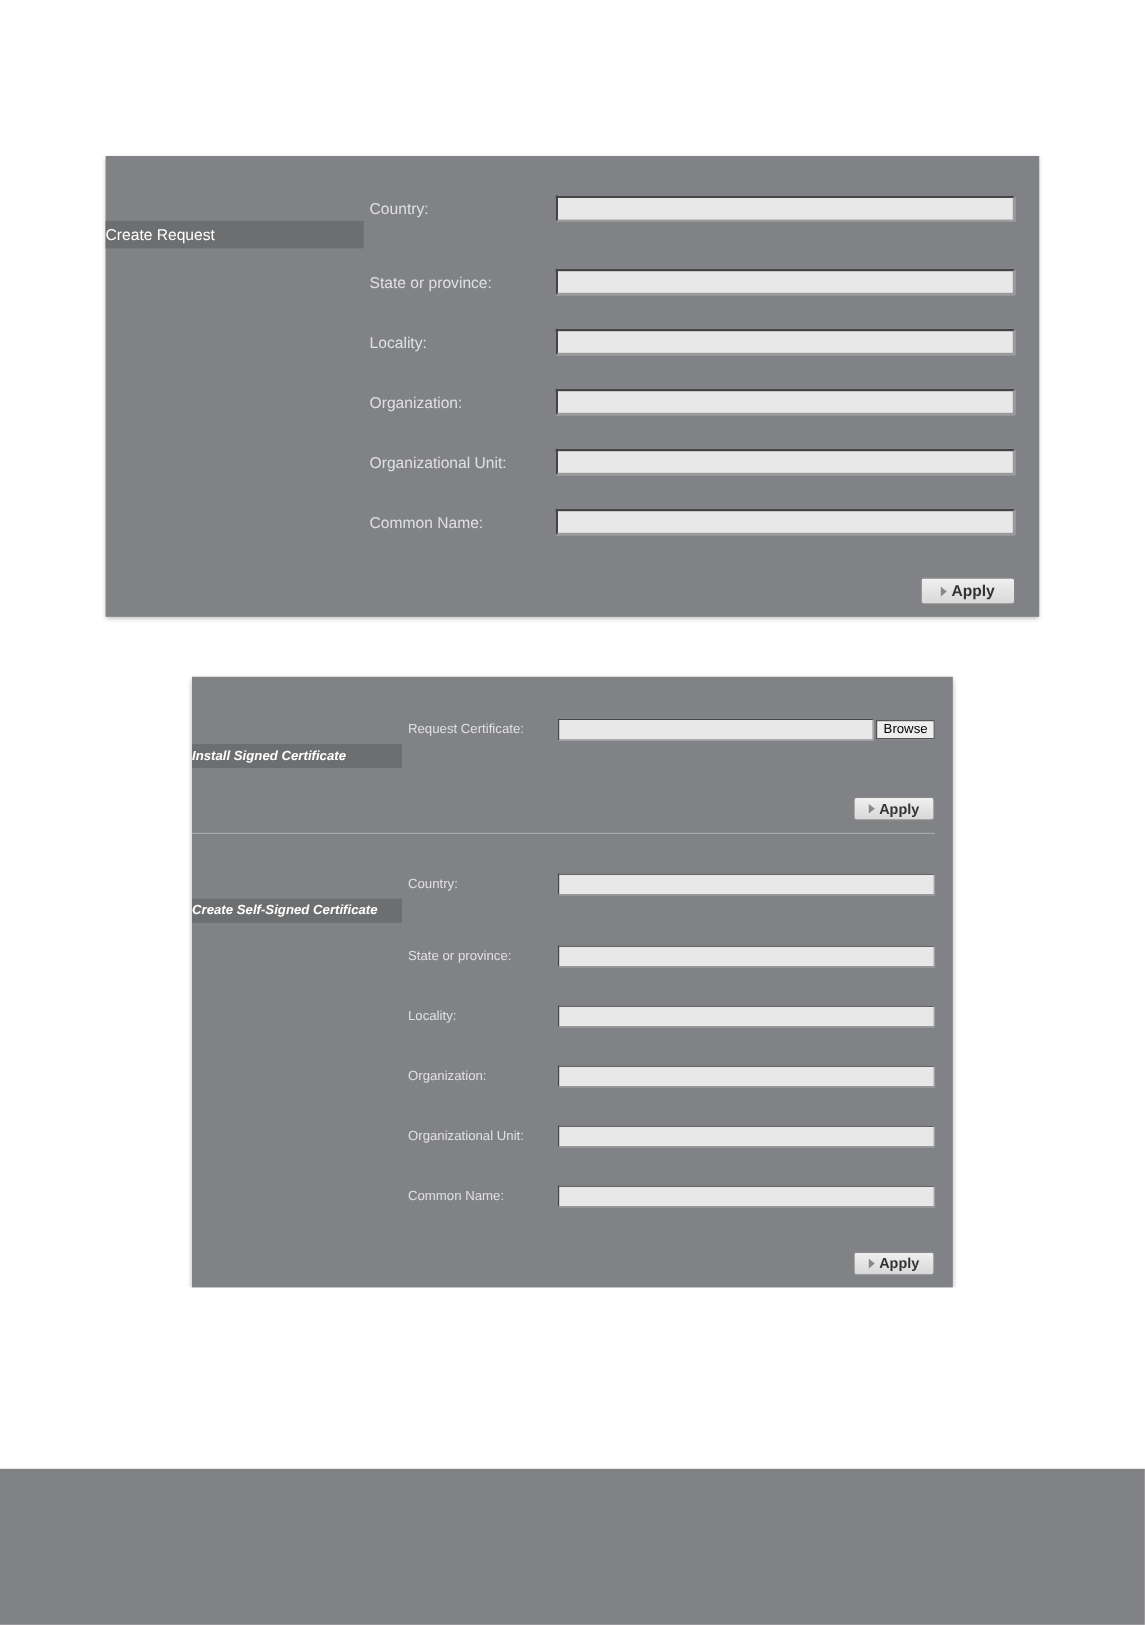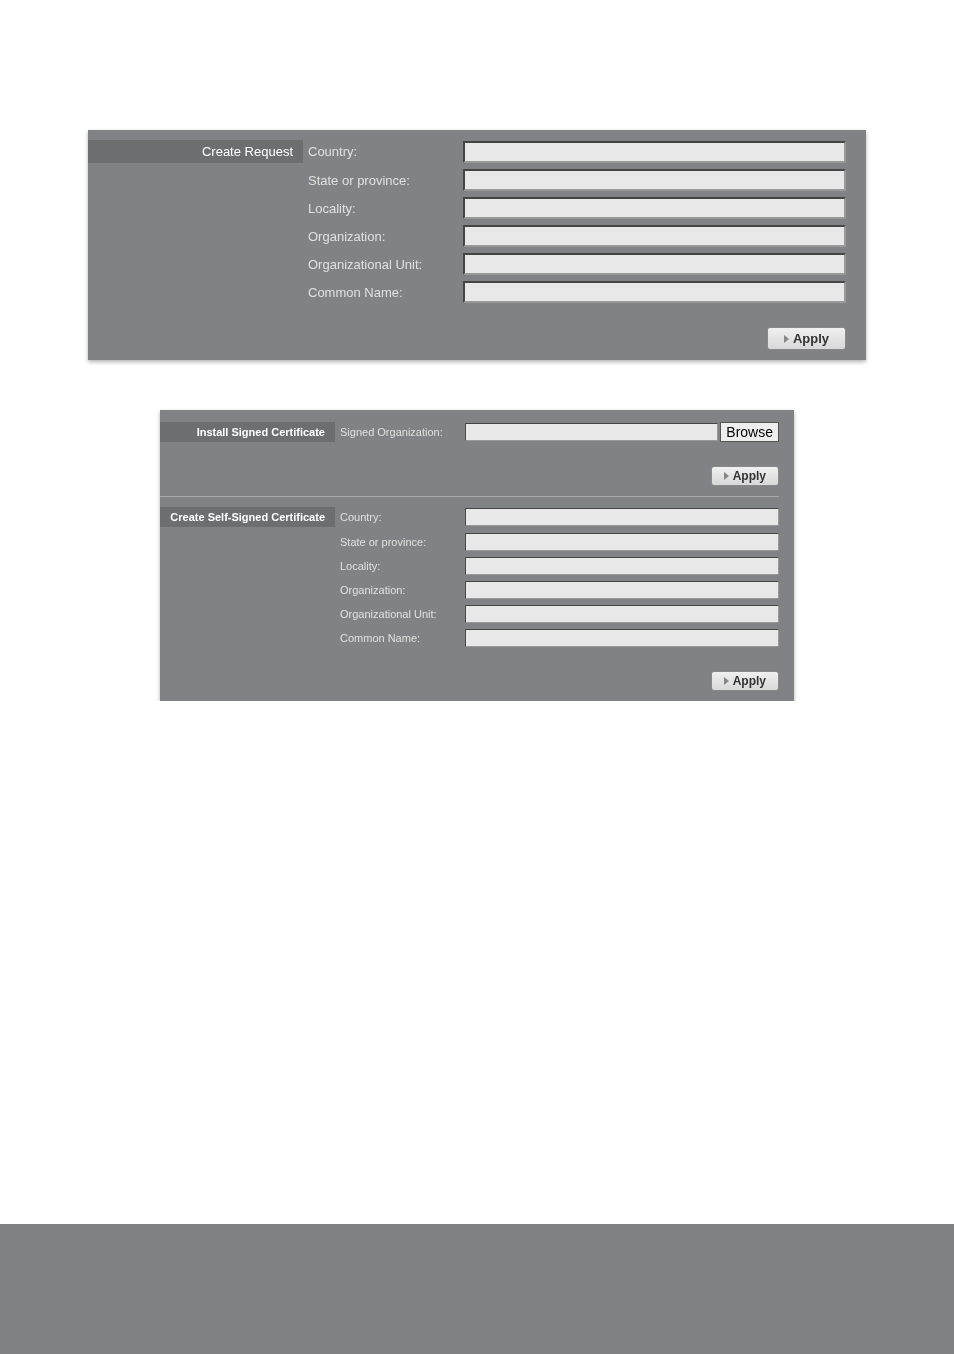--- a/index.html
+++ b/index.html
@@ -24,23 +24,23 @@
     padding: 12px 15px 10px 0;
     font-size: 11px;
   }
   .row {
     display: flex;
     align-items: center;
     margin-bottom: 6px;
   }
   .section-label {
     width: 215px;
-    text-align: right;
     padding-right: 10px;
     box-sizing: border-box;
+    margin-top: 44px;
   }
   .panel2 .section-label {
     width: 175px;
   }
   .section-header {
     background: #6d6e70;
     padding: 4px 10px 4px 0;
   }
   .field-label {
     width: 155px;
@@ -91,21 +91,21 @@
     border-left: 5px solid #888;
     margin-right: 4px;
   }
   .panel2 .apply-btn {
     font-size: 12px;
     padding: 2px 12px;
   }
   .browse-btn {
     background: #eee;
     border: 1px solid #555;
-    font-size: 14px;
+    font-size: 11px;
     padding: 1px 5px;
     margin-left: 2px;
     cursor: pointer;
     color: #000;
   }
   .file-row input[type="text"] {
     flex: 1;
   }
   .file-row {
     display: flex;
@@ -123,20 +123,21 @@
     position: fixed;
     bottom: 0;
     left: 0;
     right: 0;
     height: 130px;
     background: #808183;
   }
   .bold {
     font-weight: bold;
     color: #fff;
+    font-style: italic;
   }
 </style>
 </head>
 <body>
 
 <div class="panel panel1">
   <div class="row">
     <div class="section-label section-header">Create Request</div>
     <div class="field-label">Country:</div>
     <div class="input-cell"><input type="text" style=""></div>
@@ -168,21 +169,21 @@
   </div>
   <div class="button-row">
     <button class="apply-btn">Apply</button>
   </div>
 </div>
 
 <div class="panel panel2">
 
   <div class="row">
     <div class="section-label section-header bold">Install Signed Certificate</div>
-    <div class="field-label">Signed Organization:</div>
+    <div class="field-label">Request Certificate:</div>
     <div class="input-cell file-row">
       <input type="text" style="">
       <button class="browse-btn">Browse</button>
     </div>
   </div>
   <div class="button-row">
     <button class="apply-btn">Apply</button>
   </div>
 
   <div class="divider"></div>

